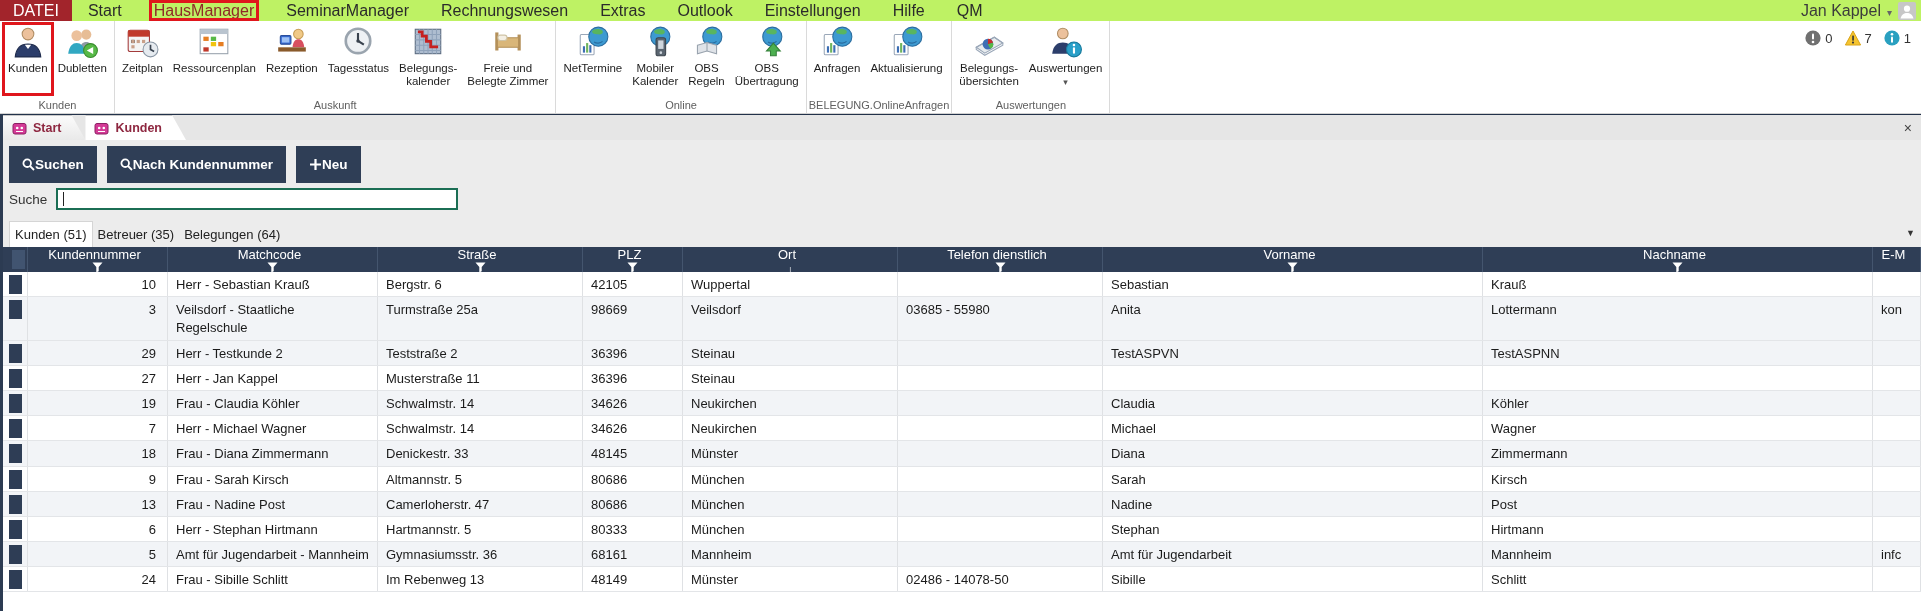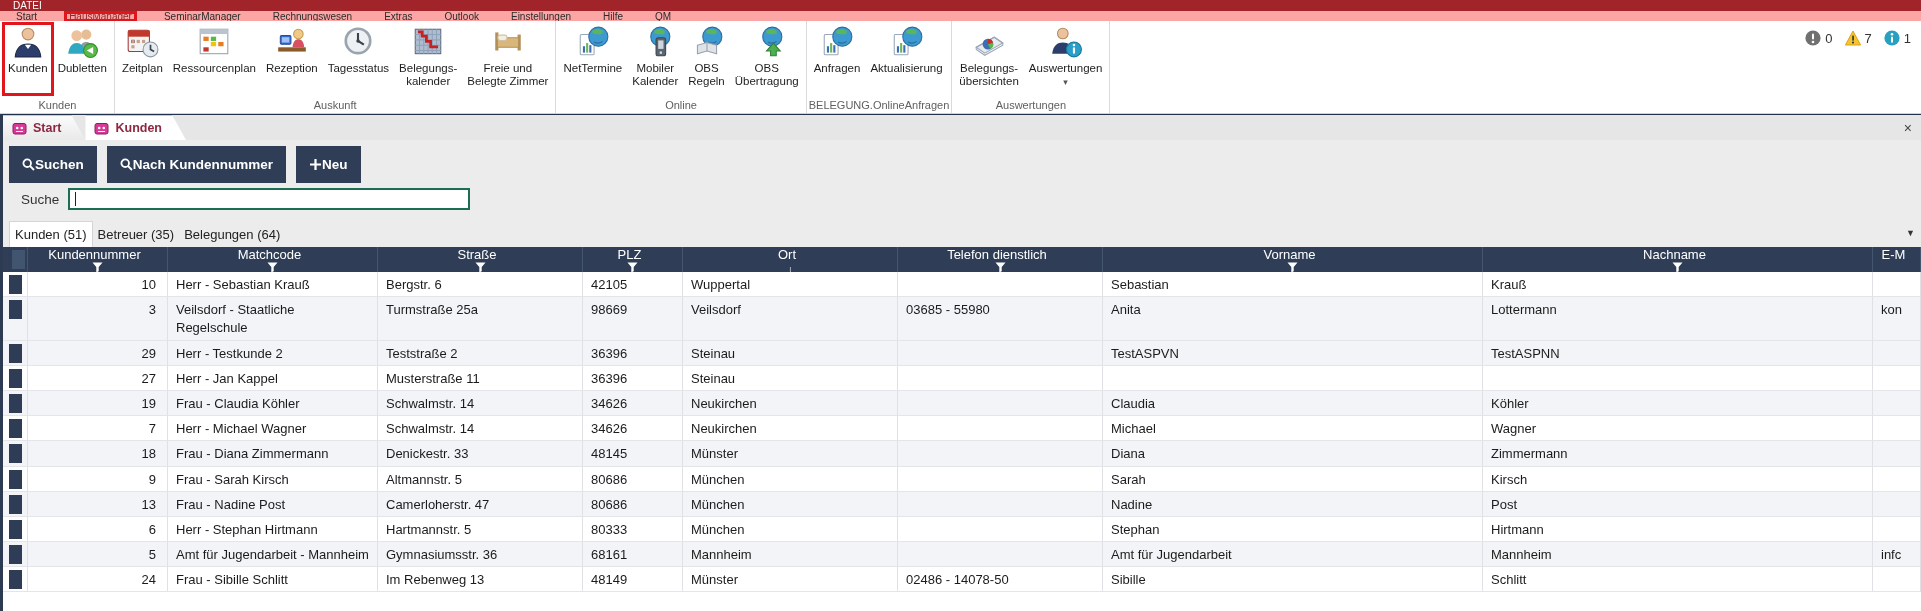--- a/index.html
+++ b/index.html
@@ -3,21 +3,21 @@
 <meta charset="utf-8">
 <style>
   * { box-sizing: border-box; }
   html,body { margin:0; padding:0; }
   body {
     width:1921px; height:611px; overflow:hidden;
     font-family:"Liberation Sans", sans-serif;
     background:#ffffff; position:relative;
   }
   
-  .menubar { height:21px; display:flex; align-items:stretch; background:#fca5a5; font-size:10px;flex-direction:column; }
+  .menubar { height:21px; display:flex; align-items:stretch; background:#bef264; font-size:16px; }
   .file-tab { background:#a2242b; color:#fff; padding:0 13px; display:flex; align-items:center; }
   .menu-item { padding:0 16px; display:flex; align-items:center; color:#2b2b2b; position:relative; cursor:default; }
   .menu-item.annotated span { color:#8f2a28; }
   .menu-item .anno { position:absolute; inset:0 11px 0 11px; border:3px solid #e0161c; }
   .menu-right { margin-left:auto; display:flex; align-items:center; gap:6px; padding-right:5px; color:#3c3c3c; }
   .caret-glyph::after { content:"▾"; font-size:10px; color:#666; }
   
   .ribbon { height:93px; background:#fff; border-bottom:1px solid #d2d2d2; display:flex; position:relative; padding-left:1px; }
   .rgroup { display:flex; flex-direction:column; border-right:1px solid #dadada; padding:0 2px; }
   .rbuttons { flex:1; display:flex; align-items:stretch; }
@@ -33,21 +33,21 @@
   
   .lower { border-left:3px solid #2c3b52; }
   .tabstrip { height:26px; background:#e6e6e6; border-top:1px solid #22324a; display:flex; align-items:stretch; }
   .doctab { display:flex; align-items:center; gap:6px; padding:0 24px 0 9px; font-size:12.5px; font-weight:700; color:#8e2740; background:linear-gradient(#fbfbfb,#e9e9e9); clip-path:polygon(0 0, calc(100% - 14px) 0, 100% 100%, 0 100%); border-top:1px solid #c9c9c9; cursor:default; }
   .doctab.active { background:#fff; }
   .doctab svg { width:15px; height:15px; }
   .tab-close { margin-left:auto; display:flex; align-items:center; padding:0 9px; color:#444; font-size:14px; cursor:default; }
   .toolbar { background:#ececec; padding:6px 0 0 6px; position:relative; }
   .tbtn { display:inline-flex; align-items:center; height:37px; background:#2f3e56; color:#fff; font-size:13.5px; font-weight:600; padding:0 13px; margin-right:10px; border:none; font-family:"Liberation Sans",sans-serif; cursor:default; }
   .tbtn svg { width:13px; height:13px; }
-  .search-row { margin-top:5px; display:flex; align-items:center; font-size:13.5px; color:#333; height:22px;margin-left:12px; }
+  .search-row { margin-top:5px; display:flex; align-items:center; font-size:13.5px; color:#333; height:22px; }
   .search-label { width:47px; }
   .search-wrap { position:relative; }
   .search-input { width:402px; height:22px; border:2px solid #1b6e54; background:#fff; padding:0 5px; font-size:13px; font-family:"Liberation Sans",sans-serif; outline:none; }
   .cursor { position:absolute; left:7px; top:4px; width:1px; height:14px; background:#222; }
   .ltabs { margin-top:11px; height:26px; display:flex; align-items:stretch; font-size:13px; color:#222; position:relative; }
   .ltab { display:flex; align-items:center; padding:0 5px; cursor:default; }
   .ltab.active { background:#fff; border:1px solid #d5d5d5; border-bottom:none; }
   .ltab-overflow { position:absolute; right:6px; top:7px; font-size:9px; color:#333; }
   
   .cols { display:grid; grid-template-columns:25px 140px 210px 205px 100px 215px 205px 380px 390px minmax(40px,1fr); }

